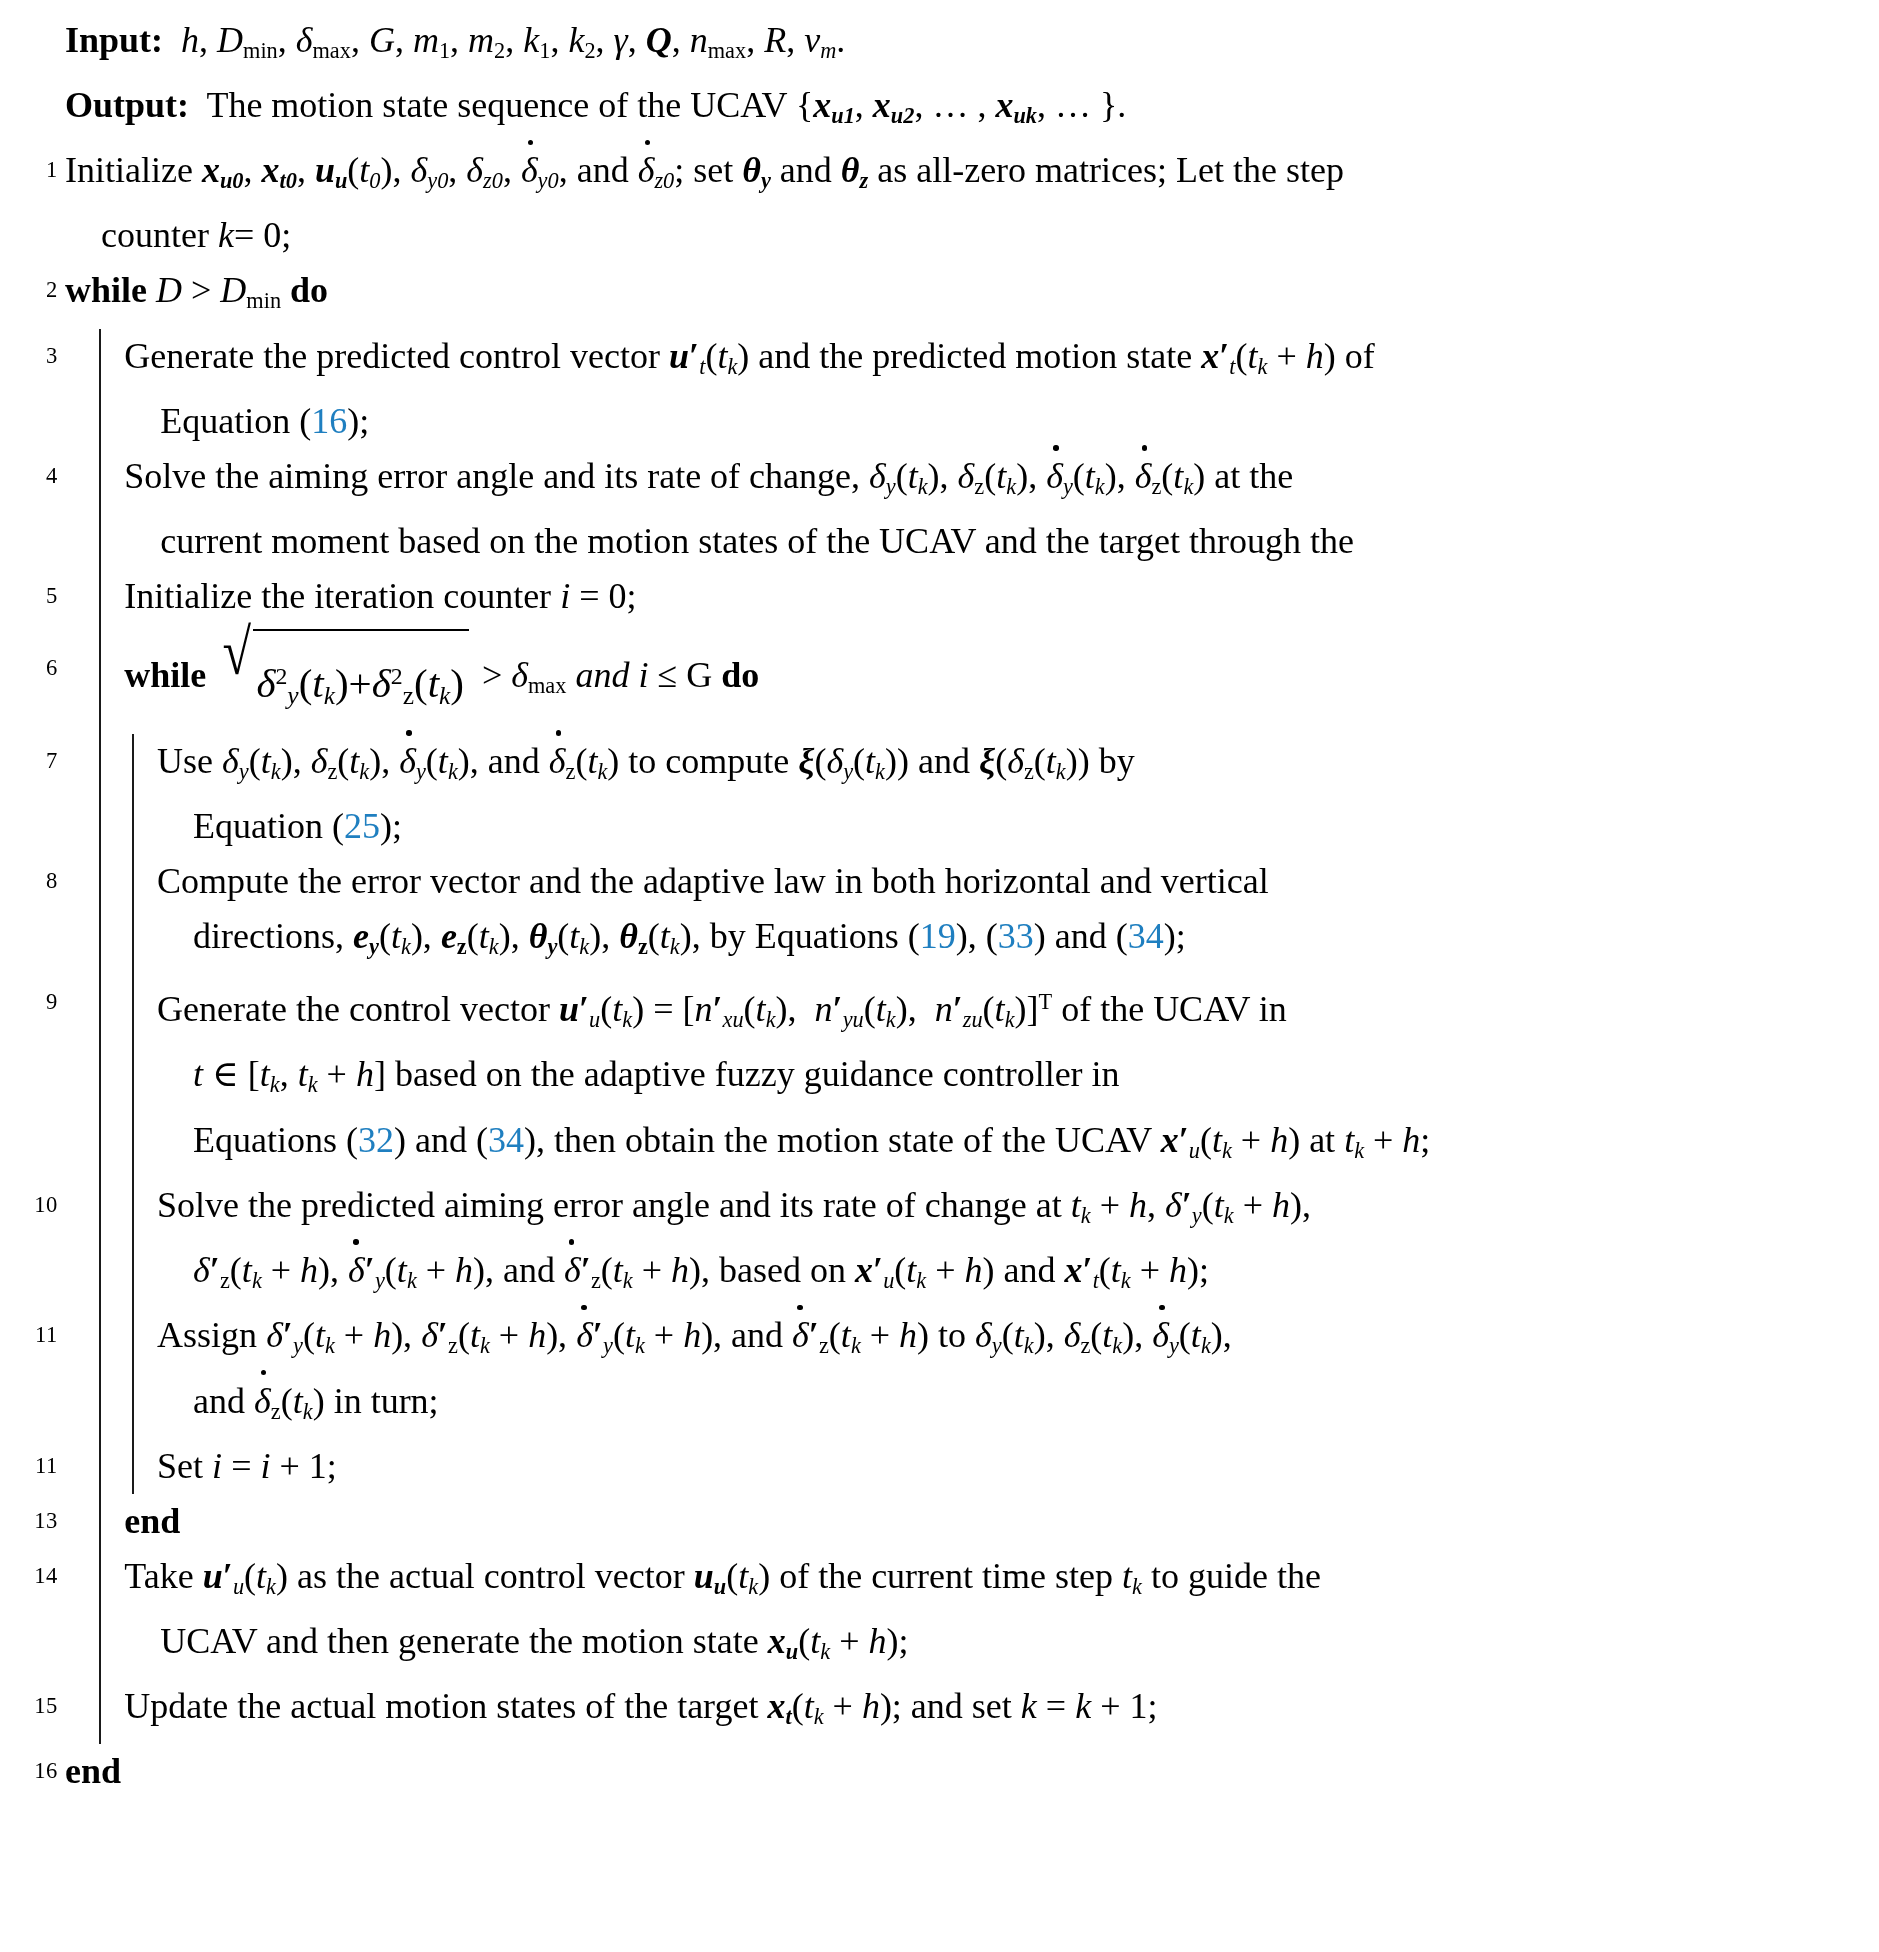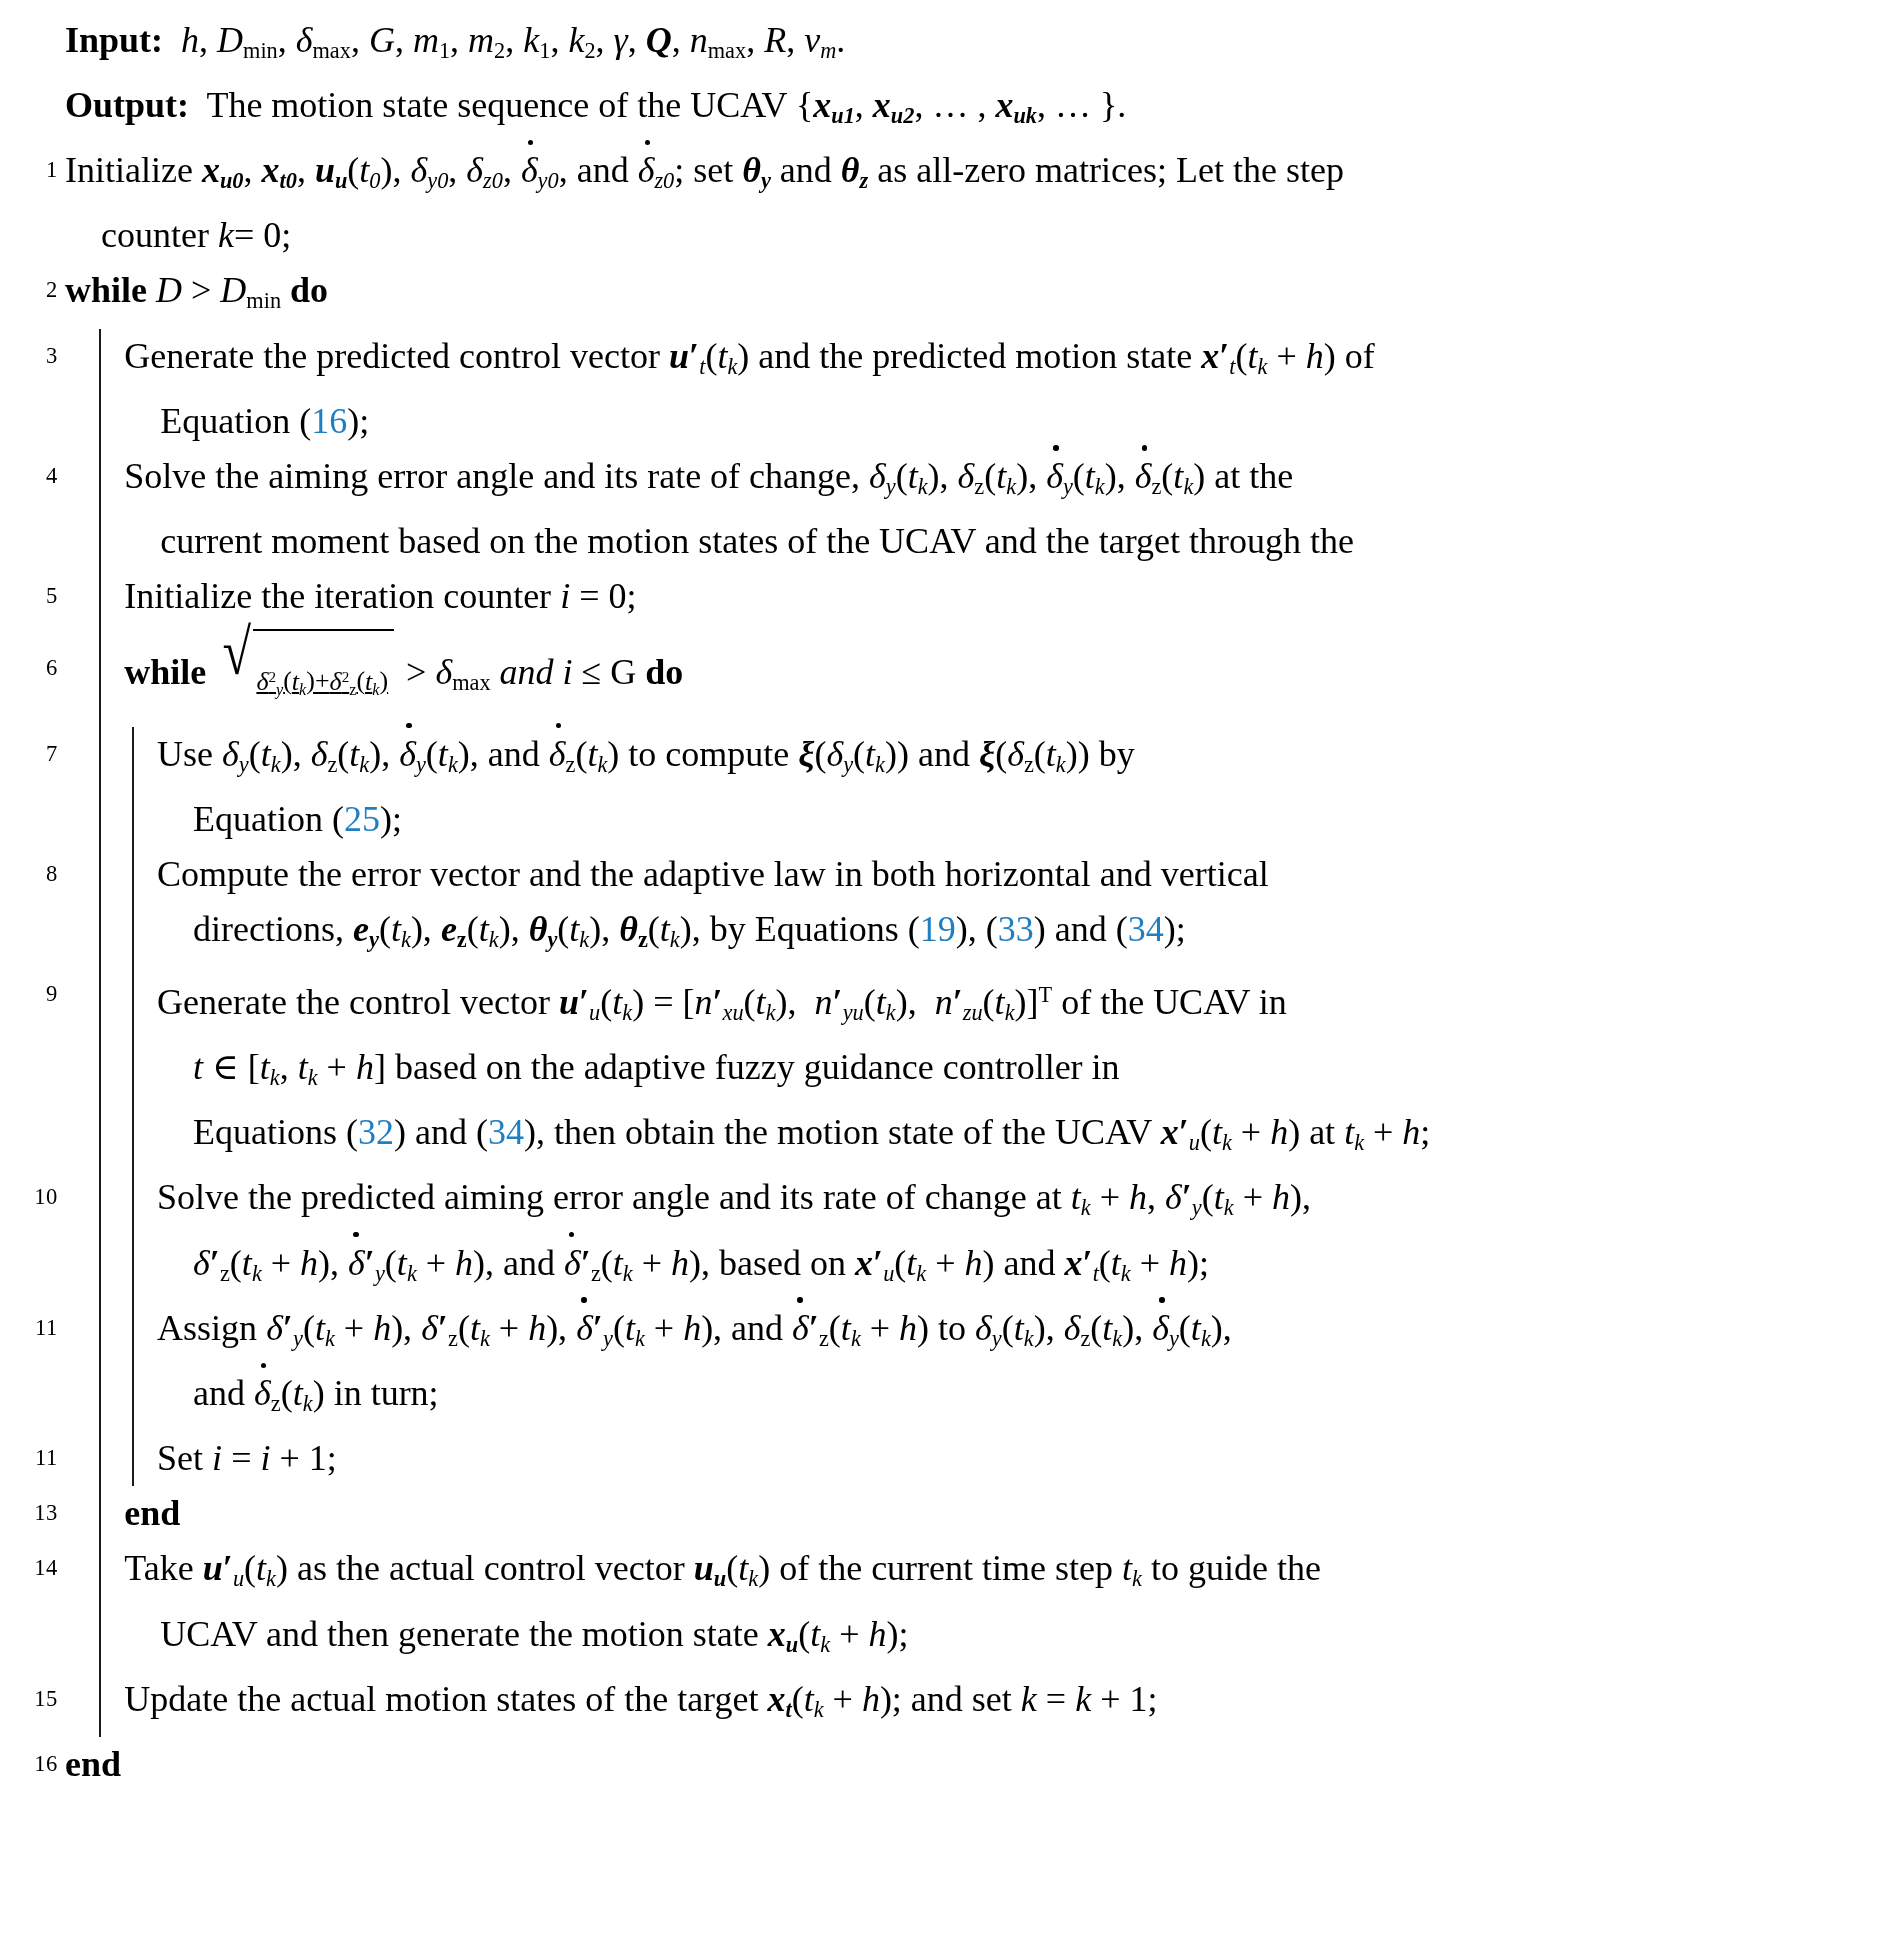--- a/index.html
+++ b/index.html
@@ -132,24 +132,23 @@
     line-height: 0.80;
     display: inline-block;
     transform: scaleX(0.8);
     margin-right: -1.8px;
     position: relative;
     top: 1.8px;
   }
   .sqrt .radicand {
     border-top: 2.7px solid #000;
     padding: 1.8px 5.4px 0 3.6px;
-    font-size: 26px;
+    font-size: 41px;
     position: relative;
     top: 5.4px;
-    text-decoration: underline;
   }
   .sqrt sup.pow {
     font-size: 0.58em;
     vertical-align: 0.55em;
   }
 
   
   .prime {
     font-weight: bold;
     font-style: normal;

